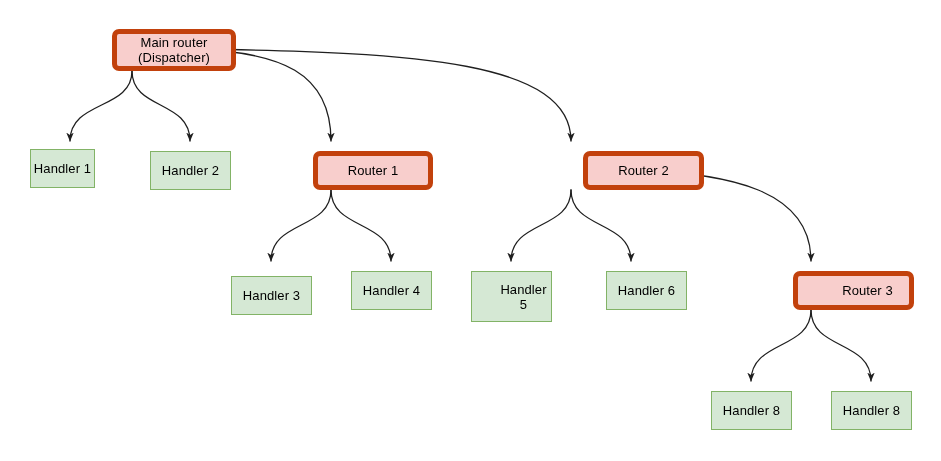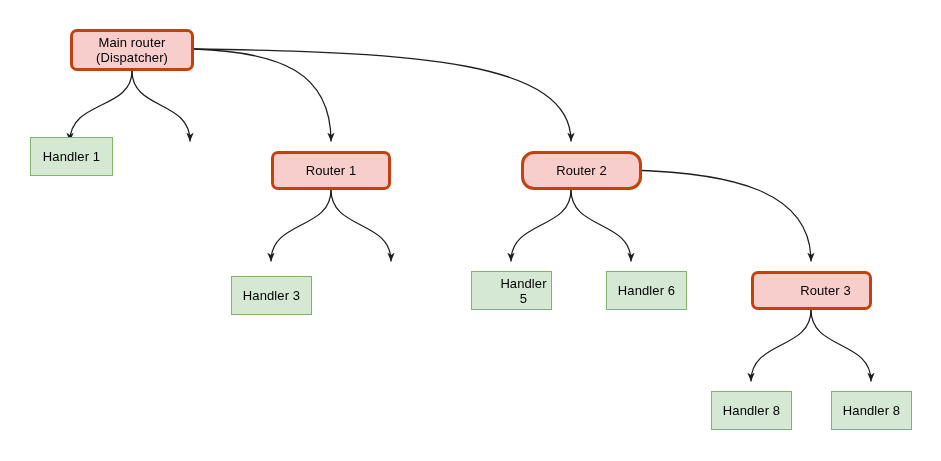--- a/index.html
+++ b/index.html
@@ -32,22 +32,23 @@
     justify-content: center;
     text-align: center;
     font-size: 13px;
     line-height: 15px;
     color: #000000;
     letter-spacing: 0.1px;
     white-space: pre-line;
   }
   .node.router {
     background: #f8cecc;
-    border: 3px solid #c2410c;
+    border: 5px solid #c2410c;
     border-radius: 7px;
+    margin-left: 42px;
   }
   .node.handler {
     background: #d5e8d4;
     border: 1px solid #82b366;
     border-radius: 0;
   }
   .node-label {
     display: block;
     white-space: pre-line;
   }
@@ -88,39 +89,45 @@
 
       <path d="M 811 310 C 811 350 871 340 871 381" marker-end="url(#arrowhead)"></path>
     </g>
   </svg>
 
   <div class="node router" style="left:70px; top:29px; width:124px; height:42px;">
     <span class="node-label">Main router
 (Dispatcher)</span>
   </div>
 
-  <div class="node handler" style="left:30px; top:137px; width:83px; height:39px;">
+  <div class="node handler" style="left:30px; top:149px; width:65px; height:39px;">
     <span class="node-label">Handler 1</span>
   </div>
 
+  <div class="node handler" style="left:150px; top:151px; width:81px; height:39px;">
+    <span class="node-label">Handler 2</span>
+  </div>
 
   <div class="node router" style="left:271px; top:151px; width:120px; height:39px;">
     <span class="node-label">Router 1</span>
   </div>
 
-  <div class="node router" style="left:521px; top:151px; width:121px; height:39px;border-radius:13px;">
+  <div class="node router" style="left:541px; top:151px; width:121px; height:39px;">
     <span class="node-label">Router 2</span>
   </div>
 
   <div class="node handler" style="left:231px; top:276px; width:81px; height:39px;">
     <span class="node-label">Handler 3</span>
   </div>
 
+  <div class="node handler" style="left:351px; top:271px; width:81px; height:39px;">
+    <span class="node-label">Handler 4</span>
+  </div>
 
-  <div class="node handler" style="left:471px; top:271px; width:81px; height:39px;padding-left:24px;">
+  <div class="node handler" style="left:471px; top:271px; width:81px; height:51px;padding-left:24px;">
     <span class="node-label">Handler 5</span>
   </div>
 
   <div class="node handler" style="left:606px; top:271px; width:81px; height:39px;">
     <span class="node-label">Handler 6</span>
   </div>
 
   <div class="node router" style="left:751px; top:271px; width:121px; height:39px;padding-left:28px;">
     <span class="node-label">Router 3</span>
   </div>

